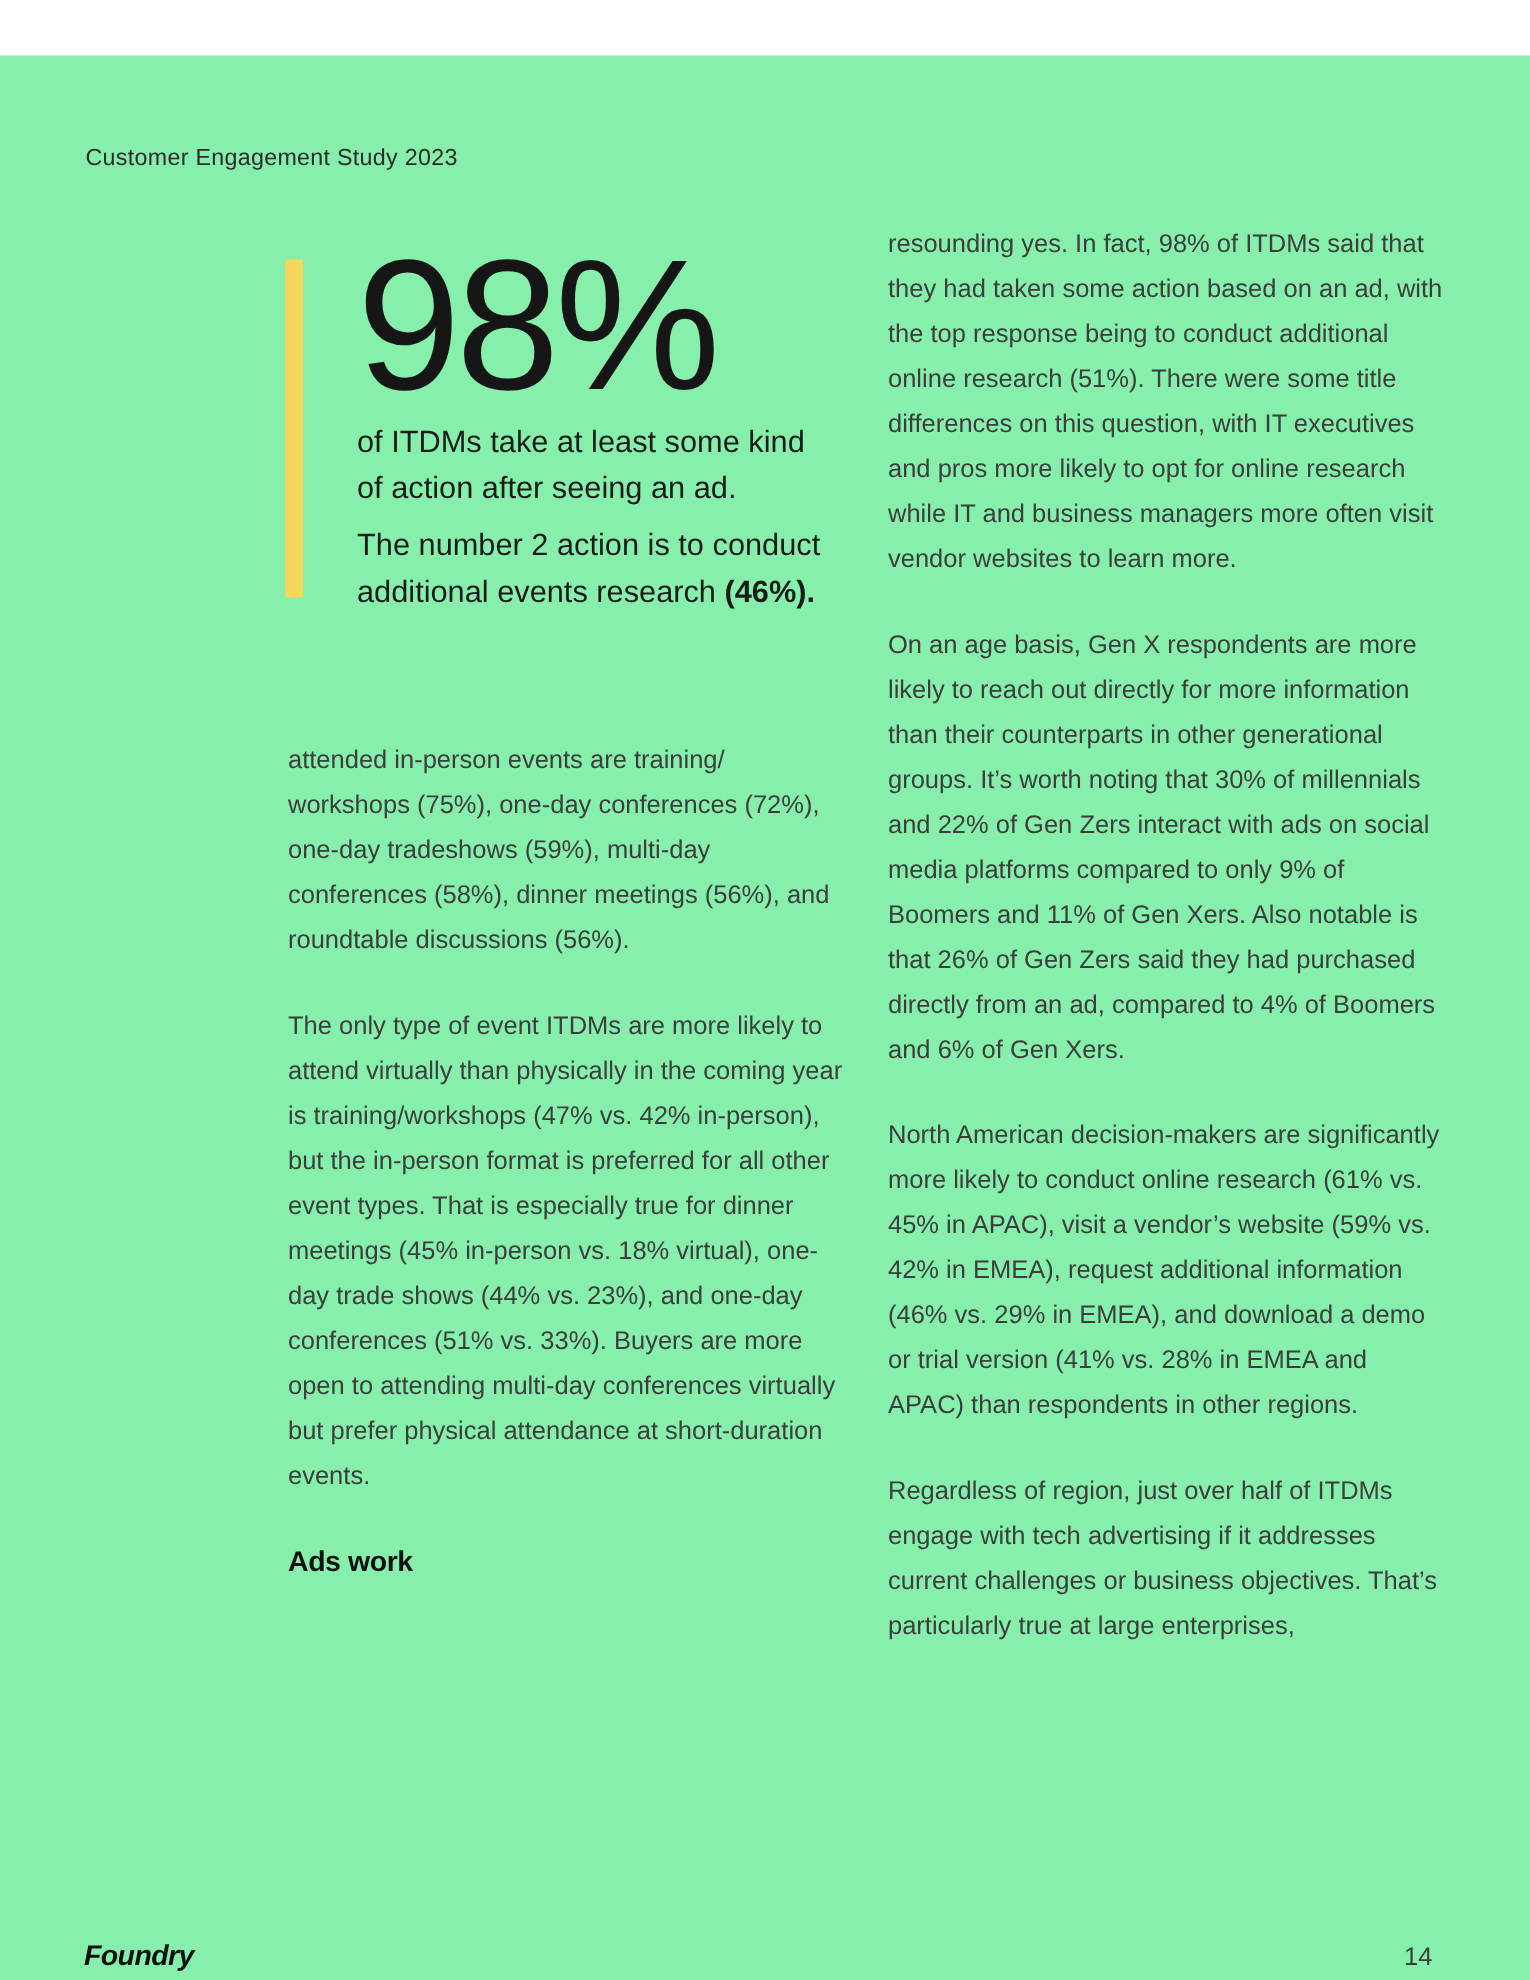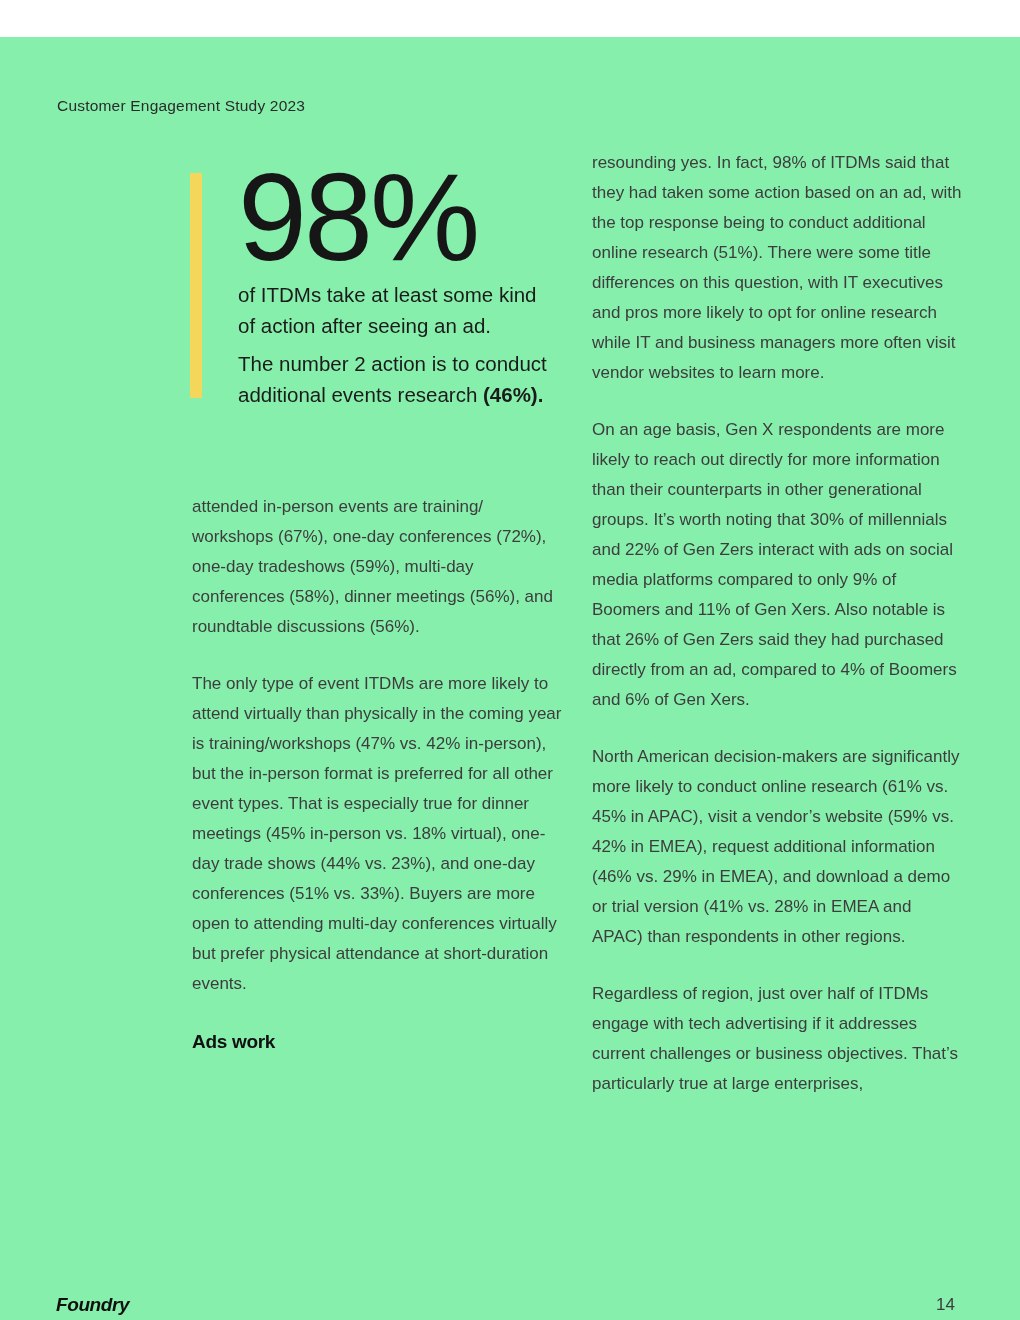--- a/index.html
+++ b/index.html
@@ -101,21 +101,21 @@
   <section class="callout">
     <div class="callout-bar" style="background: rgb(243, 214, 90);"></div>
     <div class="callout-content">
       <div class="stat">98%</div>
       <p class="callout-desc"><span>of ITDMs take at least some kind</span><br><span>of action after seeing an ad.</span></p>
       <p class="callout-action"><span>The number 2 action is to conduct</span><br><span>additional events research </span><strong>(46%).</strong></p>
     </div>
   </section>
 
   <section class="col col-left">
-    <p>attended in-person events are training/​workshops (67%), one-day conferences (72%), one-day tradeshows (59%), multi-day conferences (58%), dinner meetings (56%), and roundtable discussions (56%).</p>
+    <p>attended in-person events are training/​workshops (75%), one-day conferences (72%), one-day tradeshows (59%), multi-day conferences (58%), dinner meetings (56%), and roundtable discussions (56%).</p>
     <p>The only type of event ITDMs are more likely to attend virtually than physically in the coming year is training/​workshops (47% vs. 42% in-person), but the in-person format is preferred for all other event types. That is especially true for dinner meetings (45% in-person vs. 18% virtual), one-day trade shows (44% vs. 23%), and one-day conferences (51% vs. 33%). Buyers are more open to attending multi-day conferences virtually but prefer physical attendance at short-duration events.</p>
     <h2 class="section-heading">Ads work</h2>
   </section>
 
   <section class="col col-right">
     <p>resounding yes. In fact, 98% of ITDMs said that they had taken some action based on an ad, with the top response being to conduct additional online research (51%). There were some title differences on this question, with IT executives and pros more likely to opt for online research while IT and business managers more often visit vendor websites to learn more.</p>
     <p>On an age basis, Gen X respondents are more likely to reach out directly for more information than their counterparts in other generational groups. It’s worth noting that 30% of millennials and 22% of Gen Zers interact with ads on social media platforms compared to only 9% of Boomers and 11% of Gen Xers. Also notable is that 26% of Gen Zers said they had purchased directly from an ad, compared to 4% of Boomers and 6% of Gen Xers.</p>
     <p>North American decision-makers are significantly more likely to conduct online research (61% vs. 45% in APAC), visit a vendor’s website (59% vs. 42% in EMEA), request additional information (46% vs. 29% in EMEA), and download a demo or trial version (41% vs. 28% in EMEA and APAC) than respondents in other regions.</p>
     <p>Regardless of region, just over half of ITDMs engage with tech advertising if it addresses current challenges or business objectives. That’s particularly true at large enterprises,</p>
   </section>

